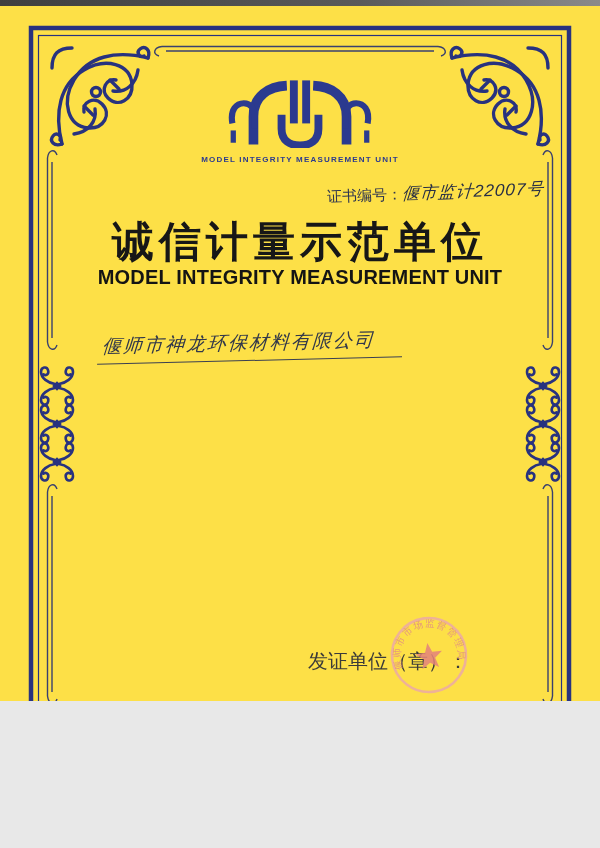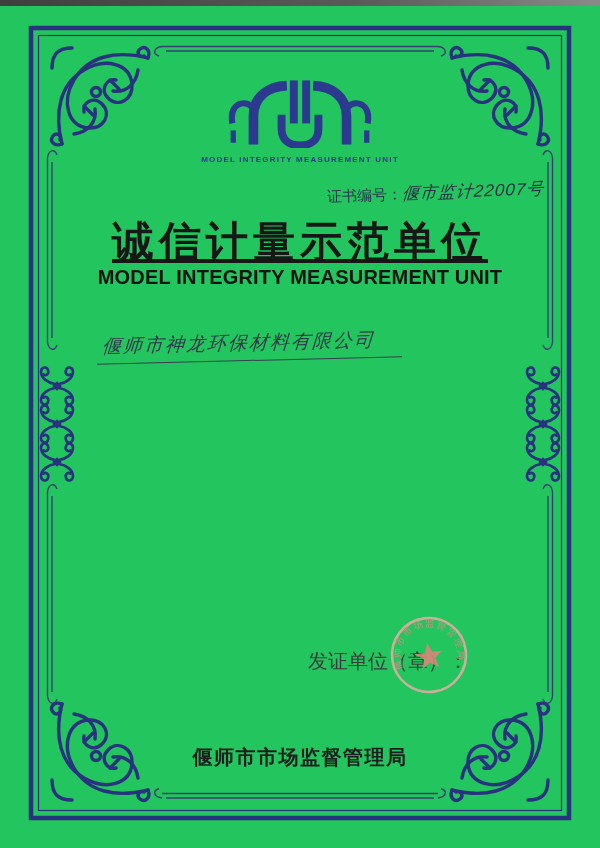--- a/index.html
+++ b/index.html
@@ -1,33 +1,33 @@
 <!DOCTYPE html>
 <html lang="zh"><head>
 <meta charset="utf-8">
 <style>
   html,body{margin:0;padding:0;background:#e8e8e8;}
-  .page{position:relative;width:600px;height:848px;background:#22c55e;overflow:hidden;
+  .page{position:relative;width:600px;height:701px;background:#fde047;overflow:hidden;
         font-family:"Liberation Sans",sans-serif;}
   .photo-edge{position:absolute;left:0;top:0;width:600px;height:6px;
         background:linear-gradient(90deg,#3f3f3f,#5a5a5a 60%,#8a8a8a);}
   .frame-svg{position:absolute;left:0;top:0;width:600px;height:848px;pointer-events:none;}
 
   .logo-wrap{position:absolute;left:0;top:76px;width:600px;text-align:center;}
   .logo-caption{margin-top:3px;font-size:8px;font-weight:bold;letter-spacing:1.2px;
         color:#2b3a8f;}
 
   .cert-no{position:absolute;top:181px;right:56px;color:#2e3550;
         font-size:15px;transform:rotate(-2deg);white-space:nowrap;}
   .cert-no .hand{font-size:17px;font-style:italic;transform:skewX(-6deg);display:inline-block;
         letter-spacing:1px;color:#272e45;}
 
   .title-zh{position:absolute;top:214px;left:0;width:600px;text-align:center;
         font-family:"Liberation Serif",serif;font-weight:700;font-size:42px;
-        letter-spacing:5px;color:#171717;text-decoration:underline;}
+        letter-spacing:5px;color:#171717;}
   .title-en{position:absolute;top:266px;left:0;width:600px;text-align:center;
         font-weight:800;font-size:20px;letter-spacing:0.2px;color:#141414;}
 
   .recipient{position:absolute;top:330px;left:98px;color:#32384a;
         font-size:19px;font-style:italic;letter-spacing:2px;
         border-bottom:1.6px solid #3a3f52;padding:0 28px 4px 4px;
         transform:rotate(-1.4deg) skewX(-5deg);white-space:nowrap;}
 
   .body-text{position:absolute;top:372px;left:84px;width:436px;
         font-size:19px;line-height:30px;letter-spacing:0.5px;color:#3a3a3a;

